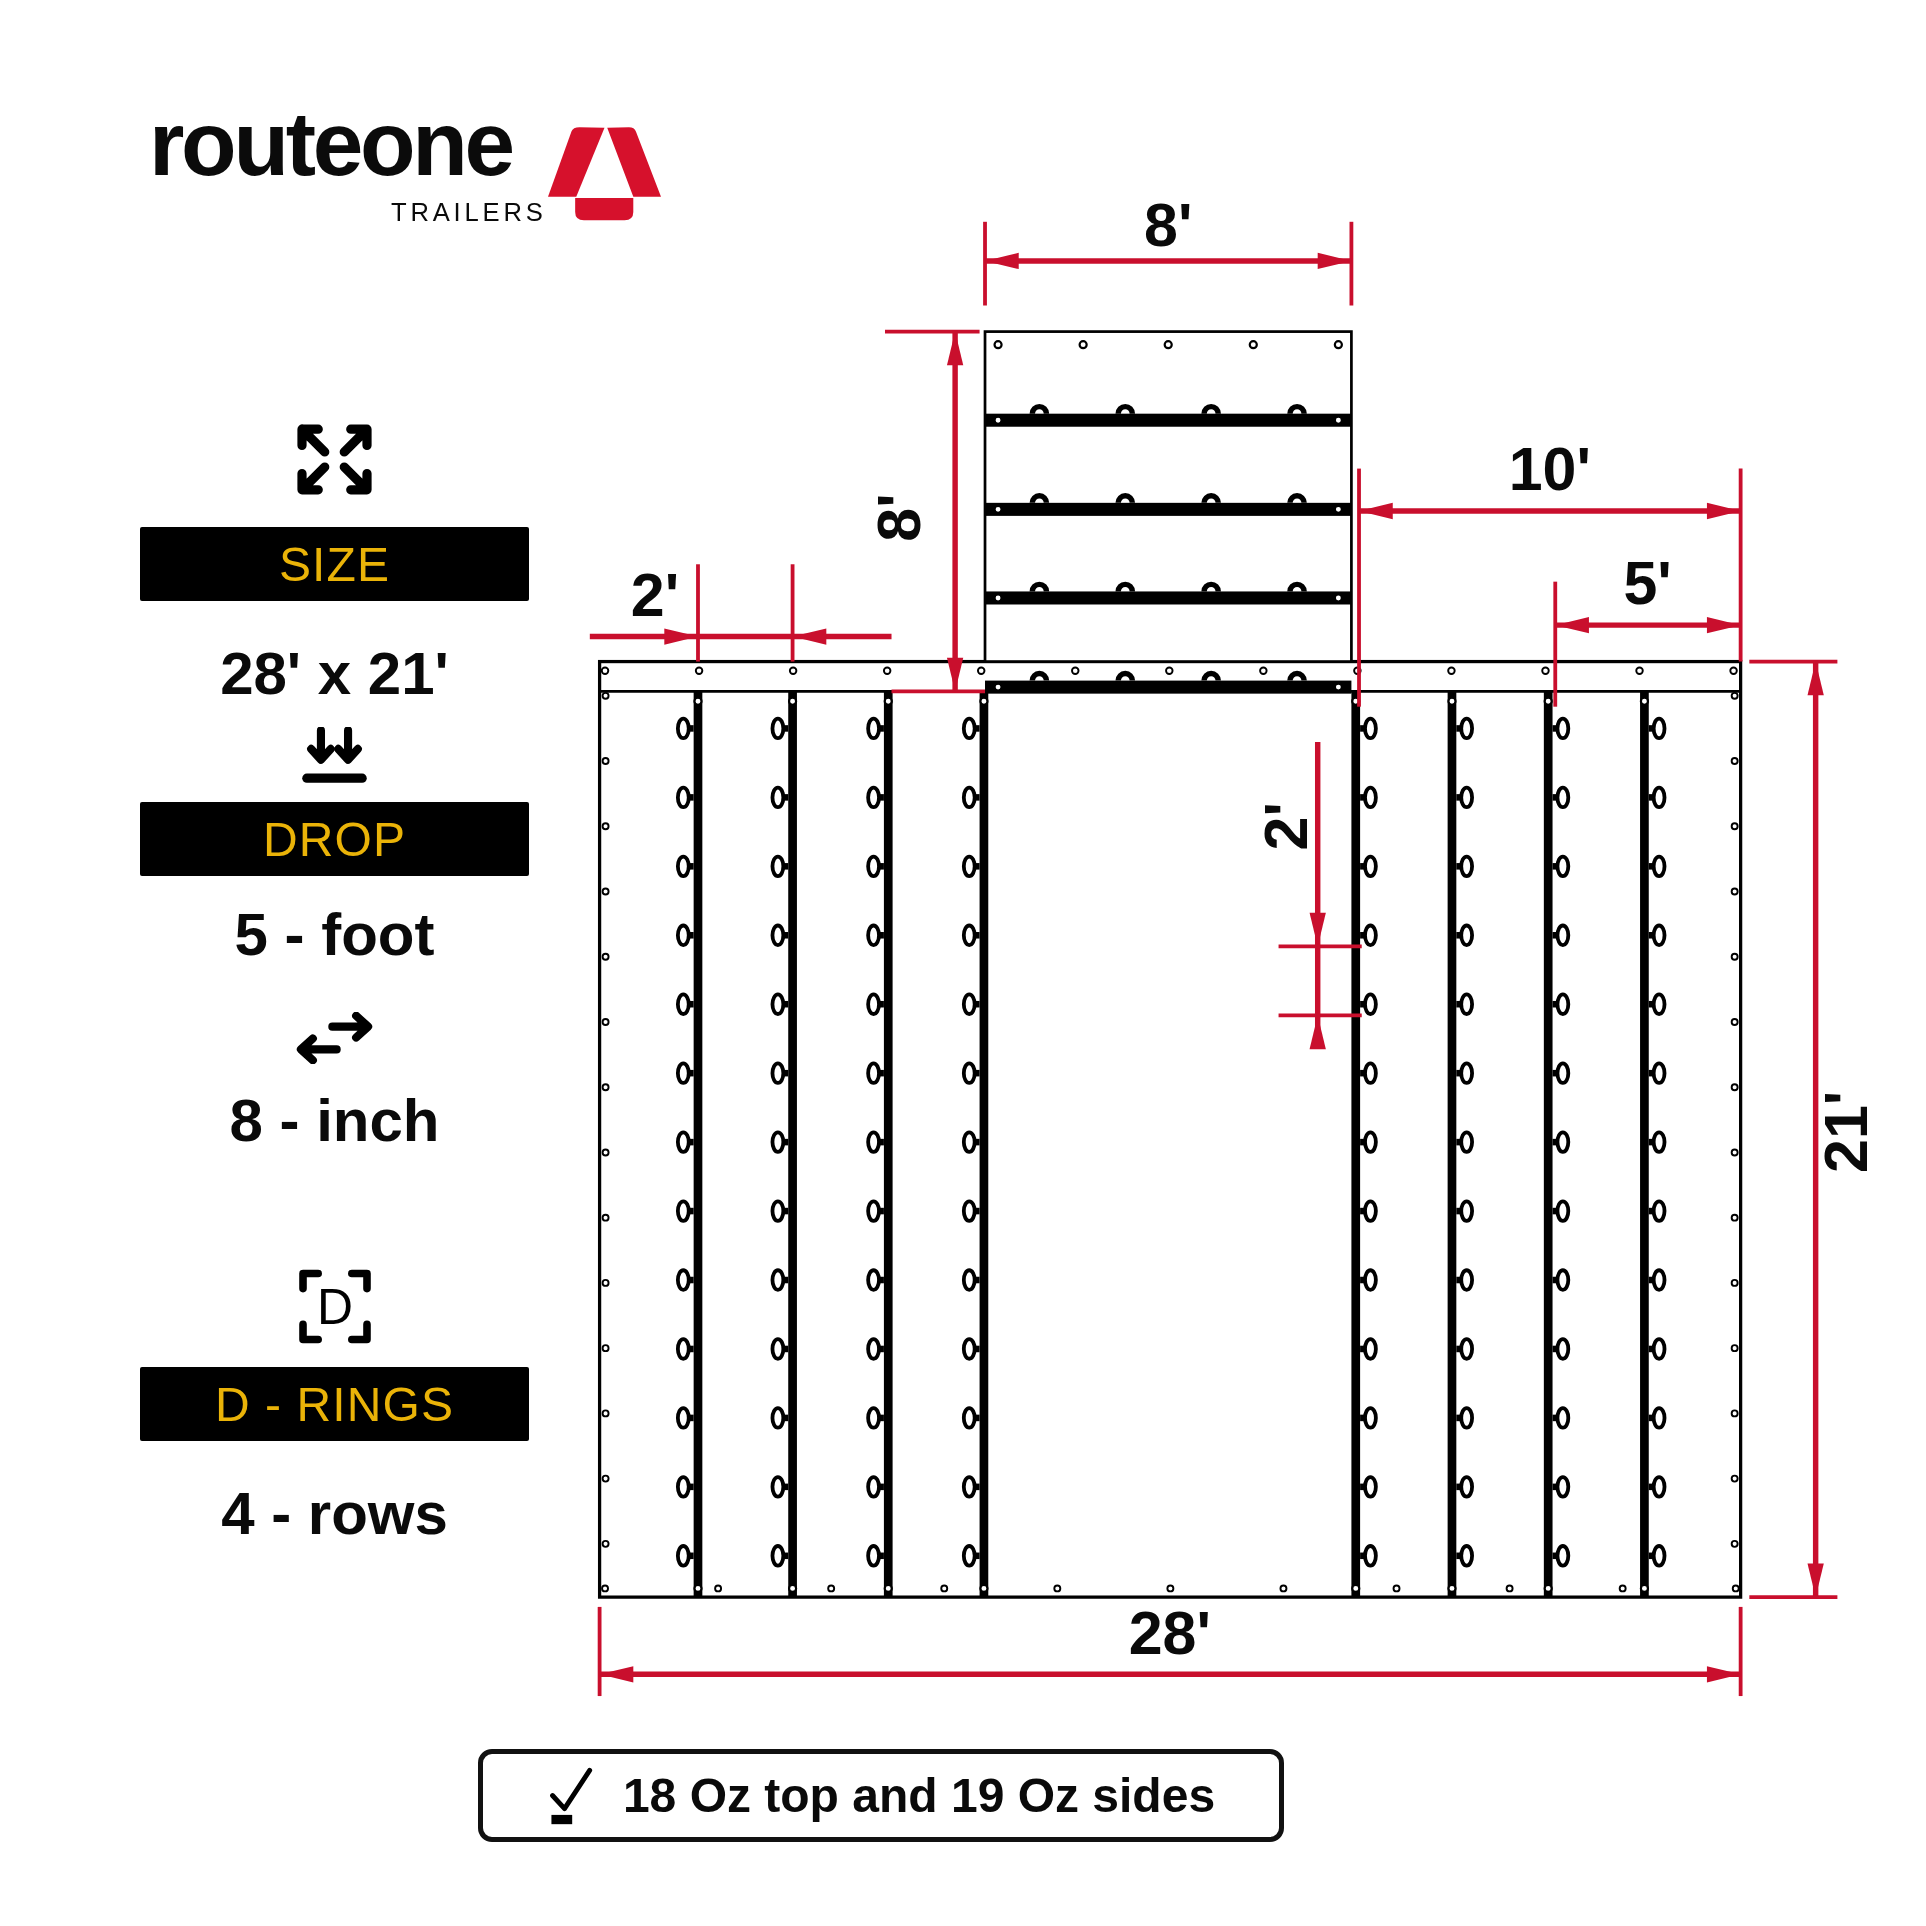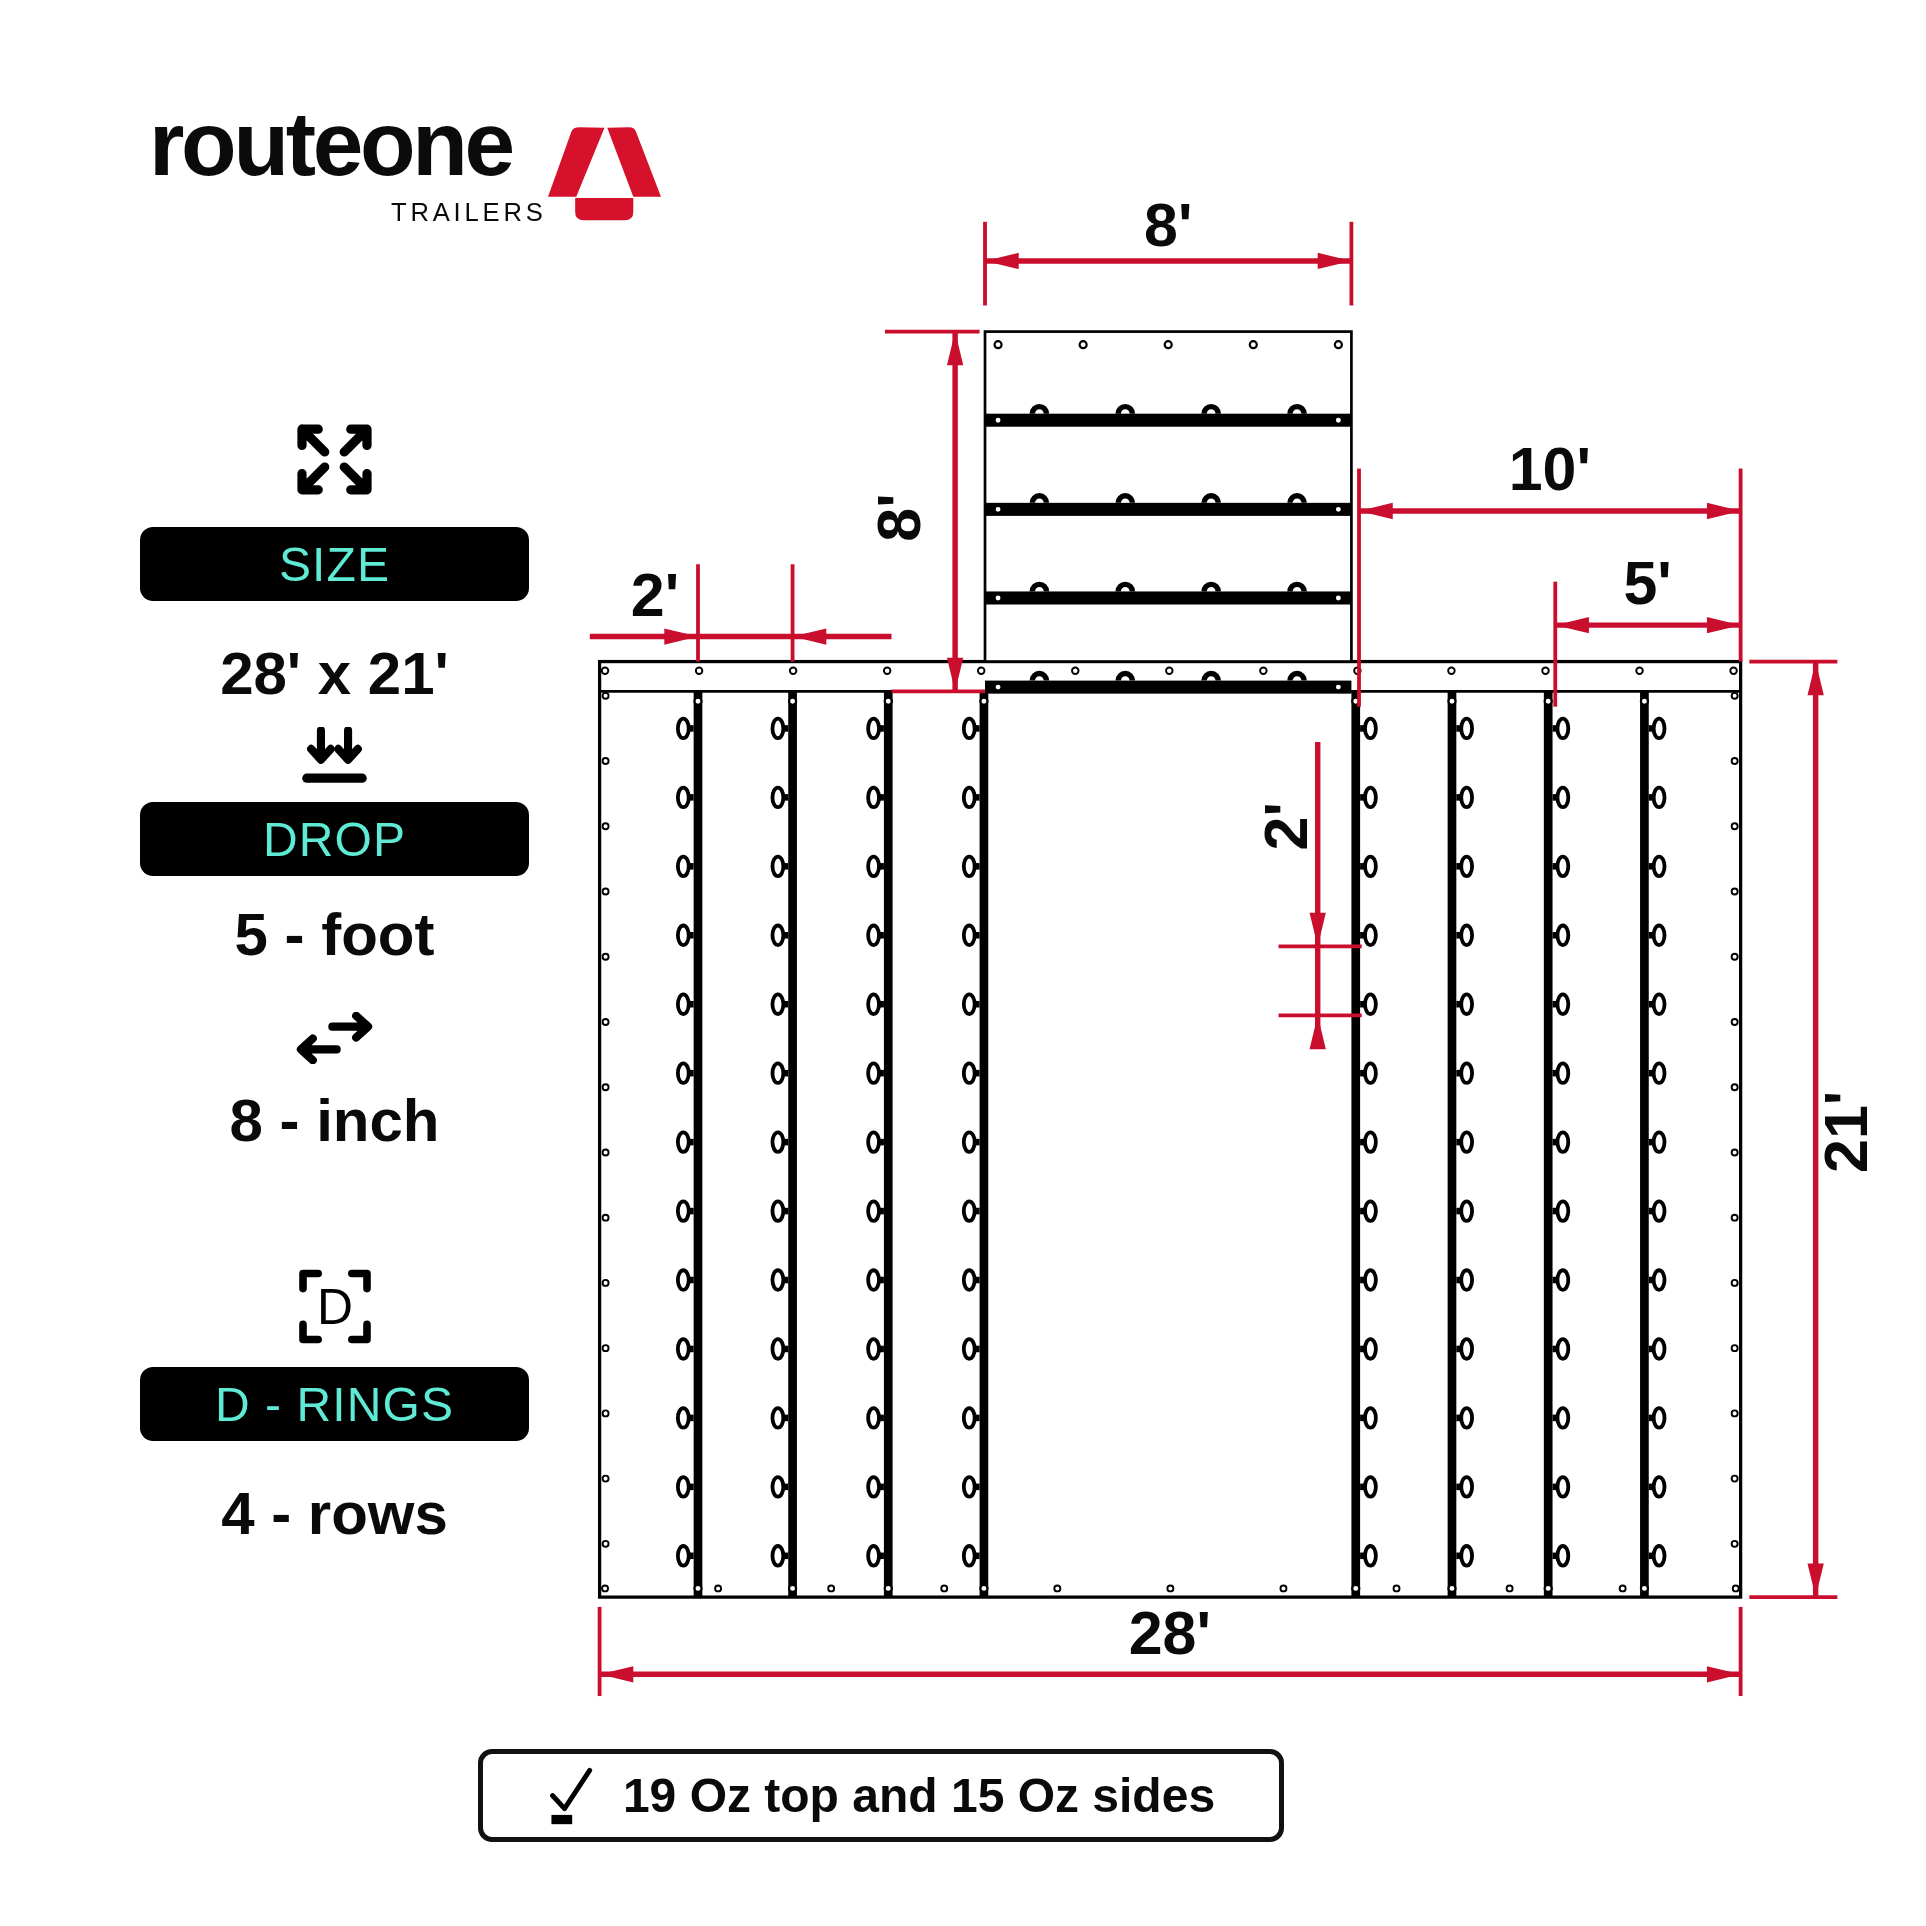--- a/index.html
+++ b/index.html
@@ -9,21 +9,21 @@
   
   #brand{position:absolute;left:10px;top:0;width:761px;height:272px;}
   #wordmark{position:absolute;left:139px;top:92px;font-size:91px;font-weight:bold;
             letter-spacing:-3.3px;color:#0b0b0b;}
   #brand-subtitle{position:absolute;left:381px;top:198px;width:144px;text-align:right;
             font-size:25.6px;font-weight:normal;letter-spacing:3.8px;color:#0b0b0b;}
   #brand-logo{position:absolute;left:538px;top:127px;}
 
   
   .spec{position:absolute;left:140px;width:389px;display:flex;flex-direction:column;align-items:center;}
-  .spec .badge{width:389px;height:74px;background:#000;border-radius:13px;color:#5eead4;
+  .spec .badge{width:389px;height:74px;background:#000;border-radius:2px;color:#eab308;
       display:flex;align-items:center;justify-content:center;font-size:48px;font-weight:normal;
       letter-spacing:1.1px;}
   .spec .value{font-size:60px;font-weight:bold;white-space:nowrap;}
   #spec-size{top:418px}     #spec-size .badge{margin-top:26px}   #spec-size .value{margin-top:38px}
   #spec-drop{top:727px}    #spec-drop .badge{margin-top:16.3px}   #spec-drop .value{margin-top:24px}
   #spec-rain-flap{top:1012px}#spec-rain-flap .badge{margin-top:22px}#spec-rain-flap .value{margin-top:22px}
   #spec-d-rings{top:1268px} #spec-d-rings .badge{margin-top:22px}#spec-d-rings .value{margin-top:38px}
 
   .spec-icon{display:block;}
   .spec-icon path,.spec-icon line,.spec-icon polyline{fill:none;stroke:#000;stroke-linecap:round;stroke-linejoin:round;}
@@ -507,15 +507,15 @@
       <polygon points="3202,3080 3140,3065 3140,3095" fill="#C90F2D"></polygon>
       <text x="2152" y="3042" text-anchor="middle" font-size="112" font-weight="bold" fill="#0a0a0a">28'</text>
     </g>
   </svg>
 
 <footer id="note-box">
   <svg width="46" height="59" viewBox="0 0 84 108">
     <path d="M10,54 L32,78 L78,8" fill="none" stroke="#000" stroke-width="9" stroke-linecap="round" stroke-linejoin="round"></path>
     <path d="M8,98 H46" fill="none" stroke="#000" stroke-width="17"></path>
   </svg>
-  <div id="note-text">19 Oz top and 15 Oz sides</div>
+  <div id="note-text">18 Oz top and 19 Oz sides</div>
 </footer>
 
 
 </body></html>

